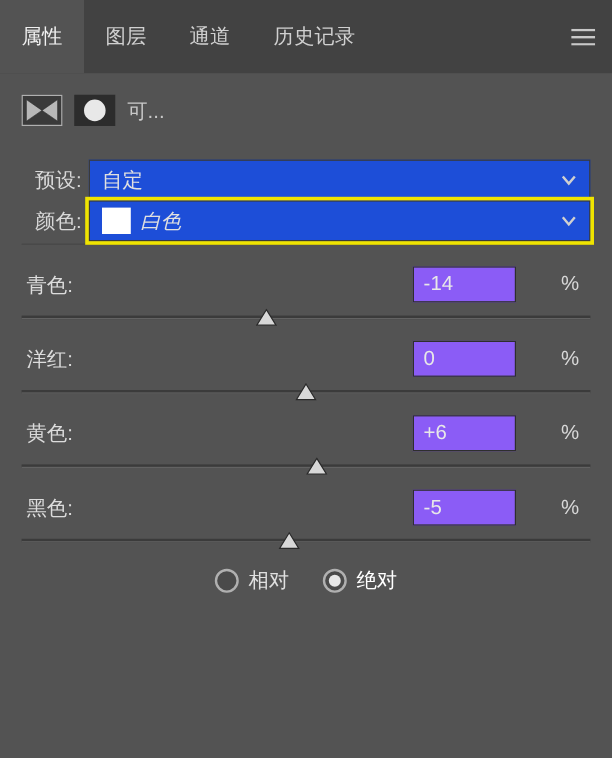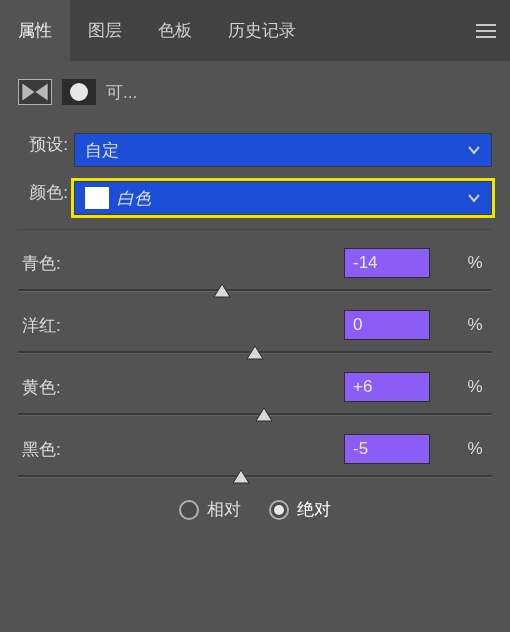--- a/index.html
+++ b/index.html
@@ -60,21 +60,21 @@
   .mode-icon.bowtie {
     border-color: #b0b0b0;
   }
   .mode-icon.mask {
     border: none;
     background: #2c2c2c;
   }
   .icon-label { color: #c8c8c8; font-size: 17px; }
   .row {
     display: flex;
-    margin-bottom: 14px;
+    align-items: center;
   }
   .row-label {
     width: 56px;
     text-align: right;
     padding-right: 6px;
     color: #d8d8d8;
   }
   .dropdown {
     flex: 1;
     height: 34px;
@@ -194,21 +194,21 @@
     background: #474747;
     margin: 2px 0 18px 0;
   }
 </style>
 </head>
 <body>
 
 <div class="tabs">
   <div class="tab active">属性</div>
   <div class="tab">图层</div>
-  <div class="tab">色板</div>
+  <div class="tab">通道</div>
   <div class="tab">历史记录</div>
   <div class="tabs-spacer"></div>
   <div class="menu-btn">
     <svg width="20" height="14" viewBox="0 0 20 14">
       <rect x="0" y="0" width="20" height="2" fill="#c8c8c8"></rect>
       <rect x="0" y="6" width="20" height="2" fill="#c8c8c8"></rect>
       <rect x="0" y="12" width="20" height="2" fill="#c8c8c8"></rect>
     </svg>
   </div>
 </div>

